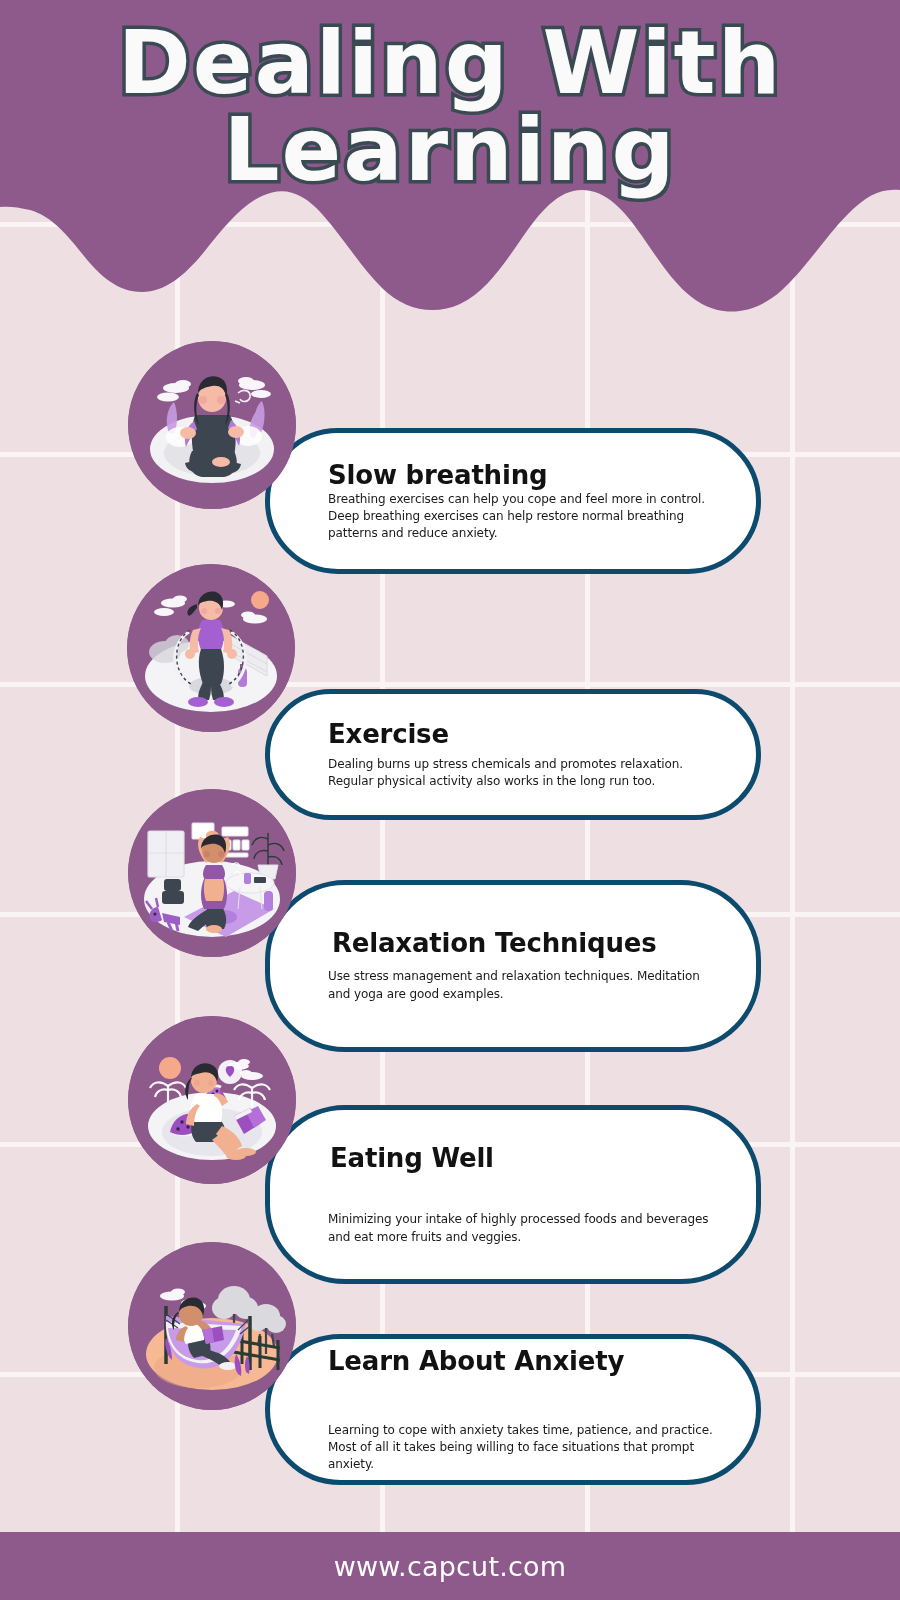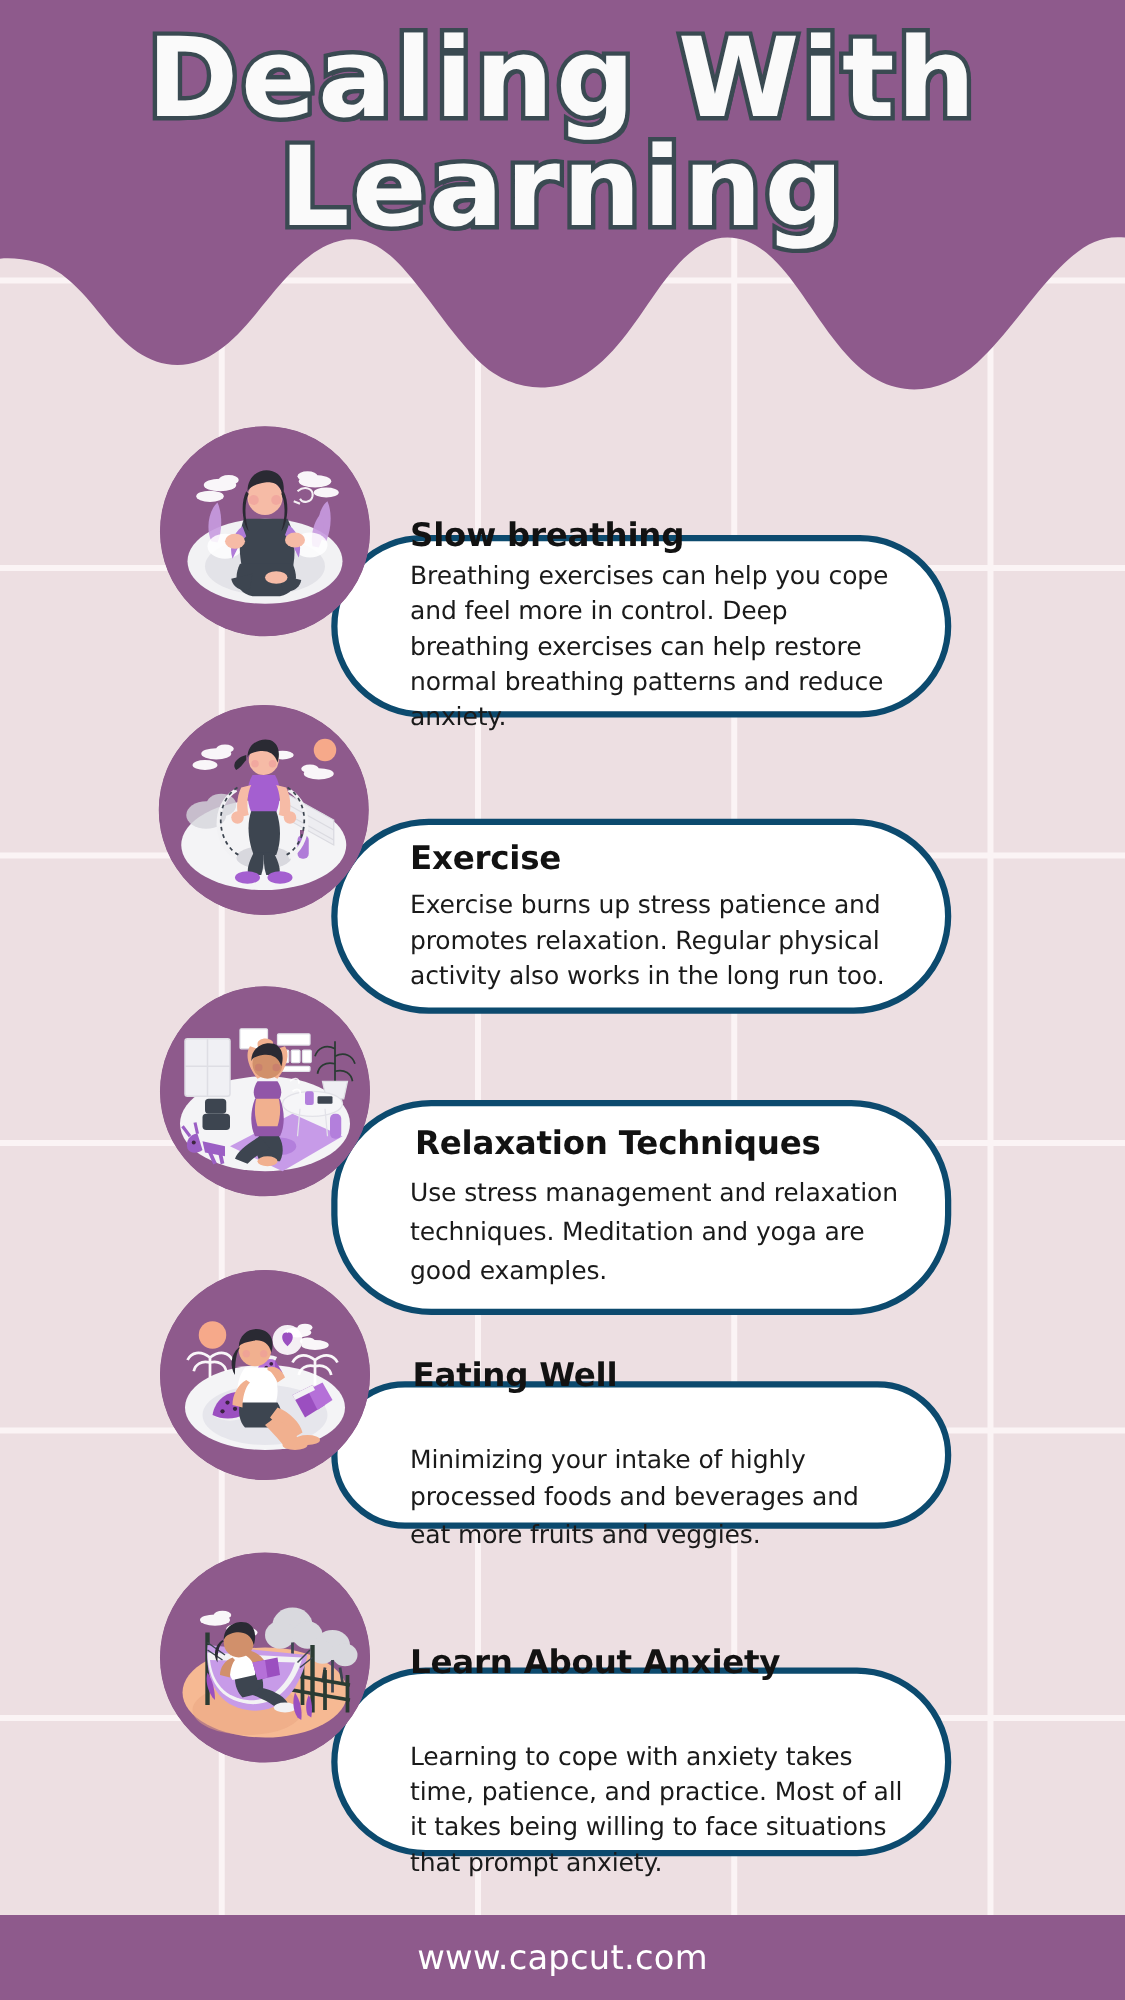--- a/index.html
+++ b/index.html
@@ -121,21 +121,21 @@
     font-weight: 700;
     font-size: 26px;
     line-height: 1.18;
     color: #121212;
     margin: 0 0 1px 0;
     letter-spacing: -0.2px;
   }
   .card-body {
     font-family: "DejaVu Sans", sans-serif;
     font-weight: 400;
-    font-size: 20px;
+    font-size: 12px;
     line-height: 1.42;
     color: #1A1A1A;
     margin: 0;
     letter-spacing: -0.1px;
   }
 
   
   .footer {
     position: absolute;
     left: 0;
@@ -280,23 +280,23 @@
         <circle cx="105" cy="90" r="5" fill="#F6BBA6"></circle>
         <ellipse cx="71" cy="138" rx="10" ry="5" fill="#A45FD0"></ellipse>
         <ellipse cx="97" cy="138" rx="10" ry="5" fill="#A45FD0"></ellipse>
         <circle cx="84" cy="44" r="12" fill="#F6BBA6"></circle>
         <path d="M71,42 C71,30 82,26 89,28 C97,31 97,40 95,46 C93,38 86,36 80,37 C75,38 72,39 71,42 Z" fill="#2A2A33"></path>
         <path d="M70,40 C62,42 58,48 62,52 C66,50 68,46 70,44 Z" fill="#2A2A33"></path>
         <circle cx="77" cy="47" r="3" fill="#EE9B9B" opacity="0.6"></circle>
         <circle cx="91" cy="47" r="3" fill="#EE9B9B" opacity="0.6"></circle>
       </svg>
     </div>
-    <div class="card" style="left:265px; top:655px; width:496px; height:156px;">
+    <div class="card" style="left:265px; top:689px; width:496px; height:131px;">
       <div class="card-title" style="margin-bottom:7px;">Exercise</div>
-      <div class="card-body">Exercise burns up stress patience and promotes relaxation. Regular physical activity also works in the long run too.</div>
+      <div class="card-body">Dealing burns up stress chemicals and promotes relaxation. Regular physical activity also works in the long run too.</div>
     </div>
   </div>
 
   <div class="row" style="top:0;height:0;">
     <div class="circle-img" style="left:128px; top:789px;">
       <svg viewBox="0 0 168 168">
         <circle cx="84" cy="84" r="84" fill="#8E5A8C"></circle>
         <ellipse cx="84" cy="110" rx="68" ry="38" fill="#F4F4F6"></ellipse>
         <g fill="#F0F0F4" stroke="#DEDEE4" stroke-width="1.2">
           <rect x="20" y="42" width="36" height="46" rx="2"></rect>
@@ -417,21 +417,21 @@
         <path d="M86,78 C92,76 98,80 100,86 L94,90 C92,85 89,81 86,80 Z" fill="#F1B08F"></path>
         <ellipse cx="108" cy="140" rx="10" ry="4" fill="#F1B08F"></ellipse>
         <ellipse cx="118" cy="136" rx="10" ry="4" fill="#F1B08F"></ellipse>
         <circle cx="76" cy="64" r="13" fill="#F1B08F"></circle>
         <path d="M63,62 C63,50 74,45 82,48 C91,51 91,60 89,66 C87,57 79,55 73,57 C68,58 64,59 63,62 Z" fill="#2A2A33"></path>
         <path d="M63,62 C56,68 56,78 60,84 C60,74 61,66 64,62 Z" fill="#2A2A33"></path>
         <circle cx="69" cy="67" r="3" fill="#EE9B9B" opacity="0.6"></circle>
         <circle cx="83" cy="67" r="3" fill="#EE9B9B" opacity="0.6"></circle>
       </svg>
     </div>
-    <div class="card" style="left:265px; top:1105px; width:496px; height:118px;gap:28px;">
+    <div class="card" style="left:265px; top:1105px; width:496px; height:179px;gap:28px;">
       <div class="card-title" style="margin-bottom:8px; margin-left:2px;">Eating Well</div>
       <div class="card-body" style="line-height:1.5;">Minimizing your intake of highly processed foods and beverages and eat more fruits and veggies.</div>
     </div>
   </div>
 
   <div class="row" style="top:0;height:0;">
     <div class="circle-img" style="left:128px; top:1242px;">
       <svg viewBox="0 0 168 168">
         <circle cx="84" cy="84" r="84" fill="#8E5A8C"></circle>
         <ellipse cx="84" cy="112" rx="66" ry="36" fill="#F6B993"></ellipse>

